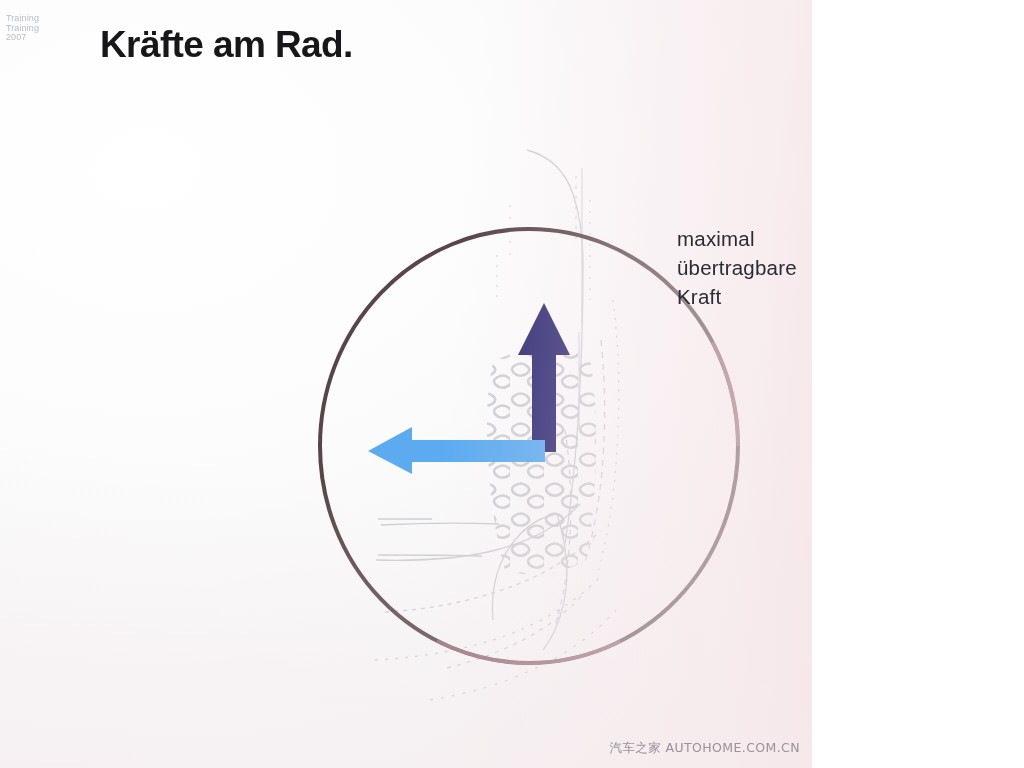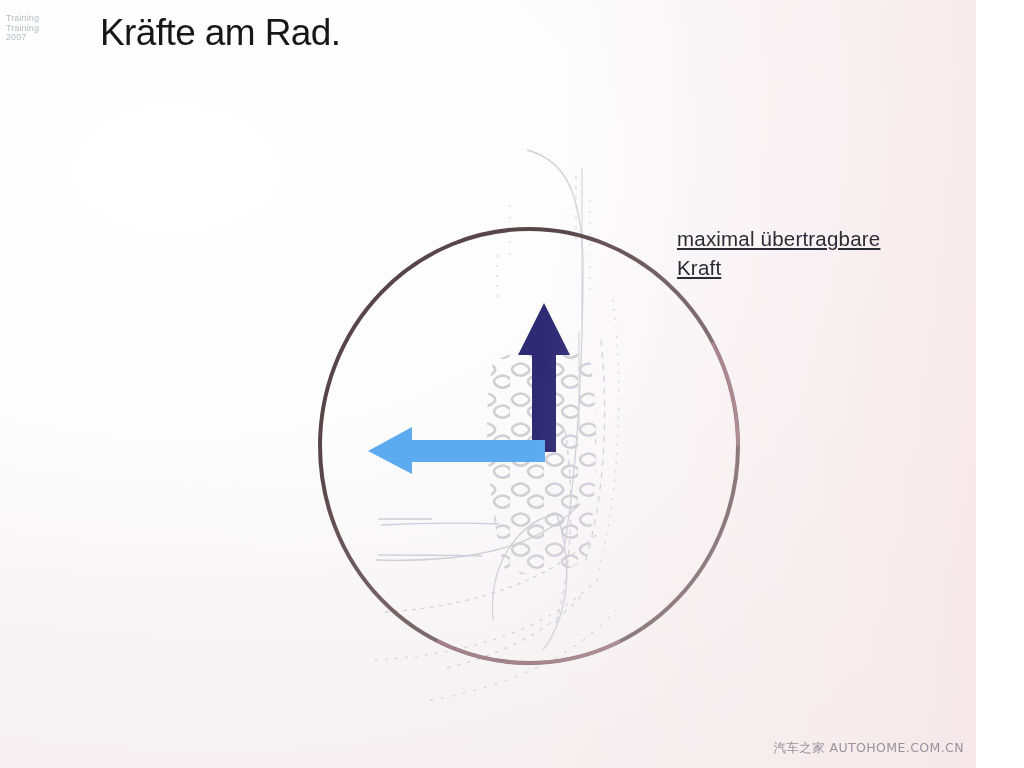--- a/index.html
+++ b/index.html
@@ -5,21 +5,21 @@
   html, body {
     margin: 0;
     padding: 0;
     background: #ffffff;
   }
   body {
     font-family: "Liberation Sans", sans-serif;
   }
   .slide {
     position: relative;
-    width: 976px;
+    width: 812px;
     height: 768px;
     overflow: hidden;
     background:
       radial-gradient(120% 95% at 18% 22%, #ffffff 0%, #fcfcfd 38%, #f7f6f7 70%, #f3f1f2 100%),
       linear-gradient(100deg, #fafbfc 0%, #f8f7f8 55%, #f8f2f3 78%, #f7eff0 100%);
   }
   
   .tint-right {
     position: absolute;
     inset: 0;
@@ -43,23 +43,23 @@
     color: #b9bcc4;
     font-size: 9px;
     letter-spacing: 0.1px;
     filter: blur(0.25px);
   }
   .logo-block div { white-space: nowrap; }
 
   .title {
     position: absolute;
     left: 100px;
-    top: 12px;
+    top: 24px;
     font-size: 37px;
-    font-weight: normal;
+    font-weight: bold;
     color: #17171a;
     letter-spacing: -0.6px;
   }
   .subtitle {
     position: absolute;
     left: 100px;
     top: 60px;
     font-size: 36px;
     font-weight: normal;
     color: #c2c5cc;
@@ -77,21 +77,20 @@
 
   .annotation {
     position: absolute;
     left: 677px;
     top: 224px;
     font-size: 20.5px;
     color: #2b2b33;
     line-height: 1.42;
     letter-spacing: 0.2px;
     white-space: pre-line;
-    text-decoration: underline;
   }
 
   
   .watermark {
     position: absolute;
     right: 12px;
     bottom: 11px;
     font-size: 12.5px;
     color: #9a9098;
     letter-spacing: 0.4px;

